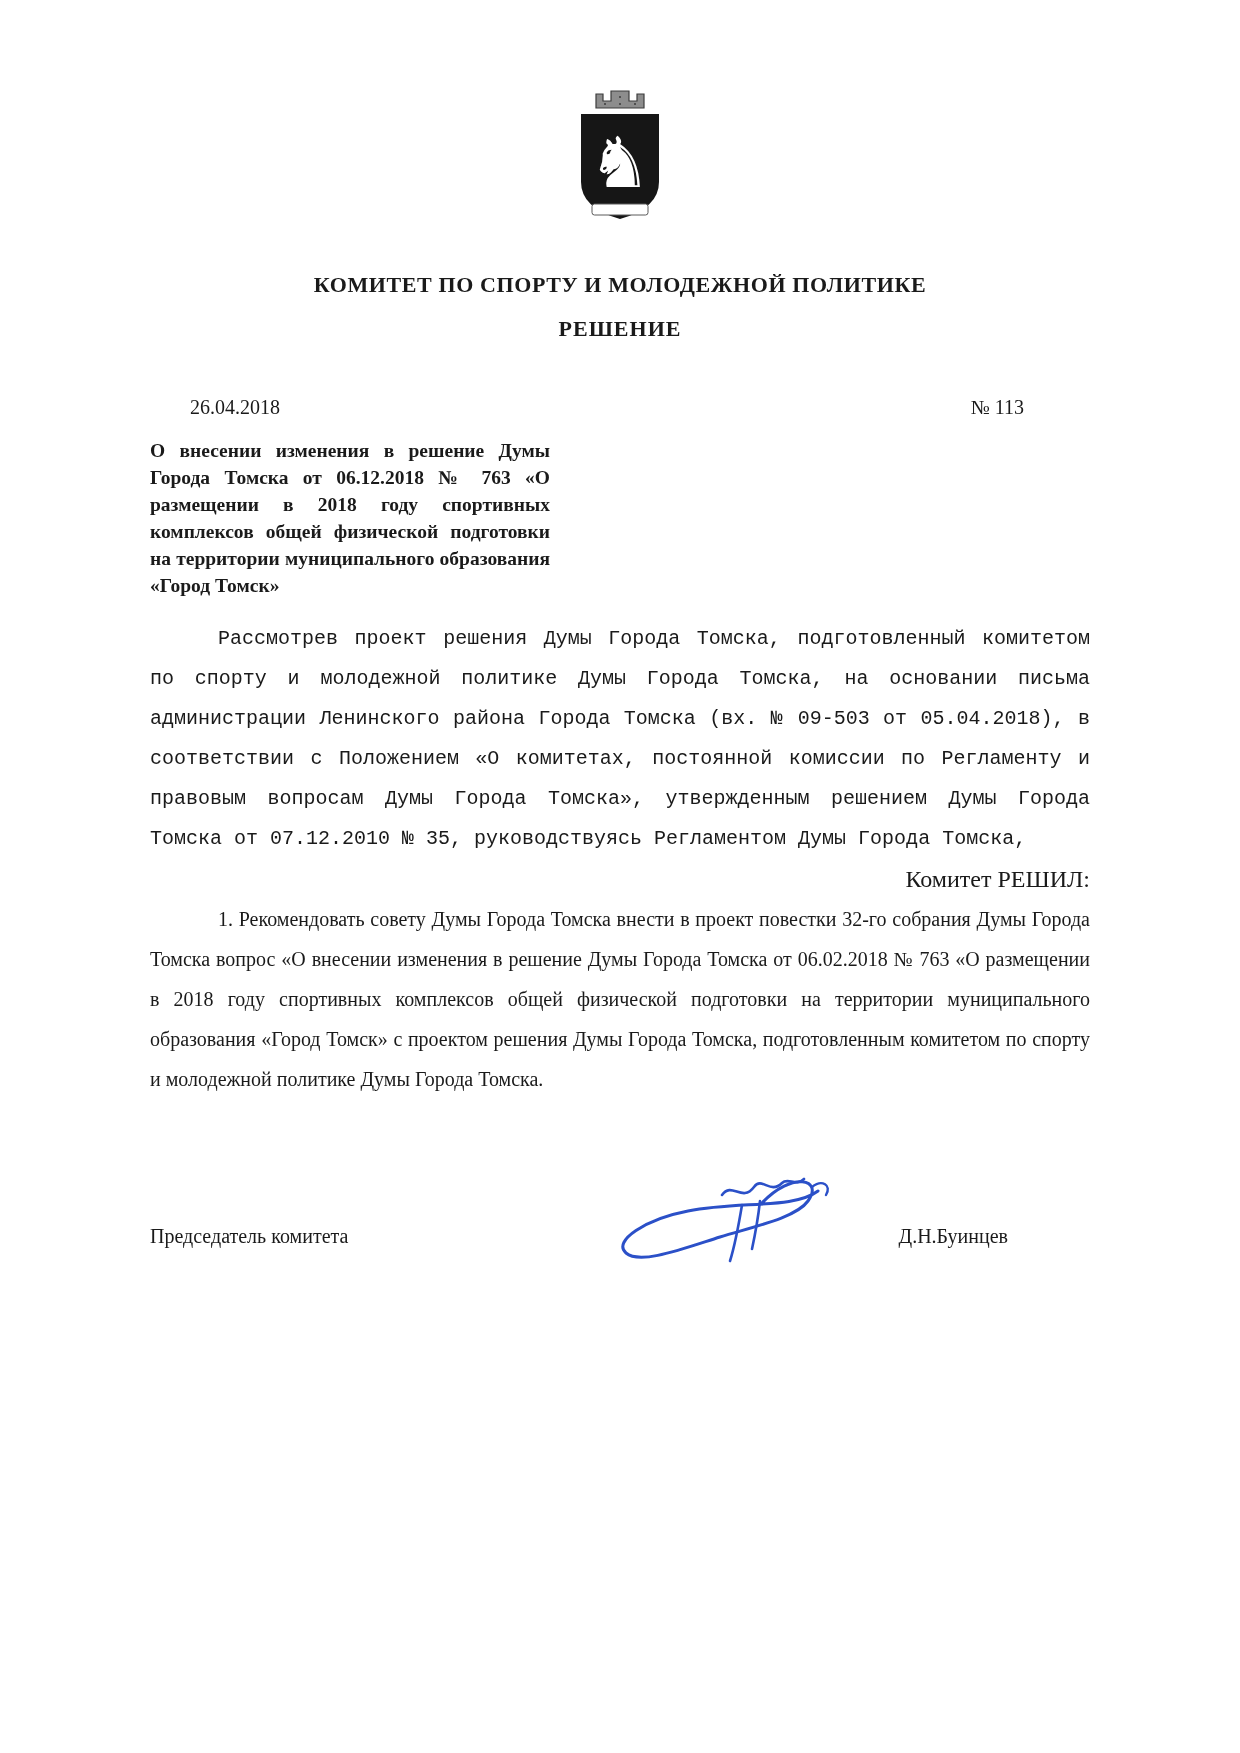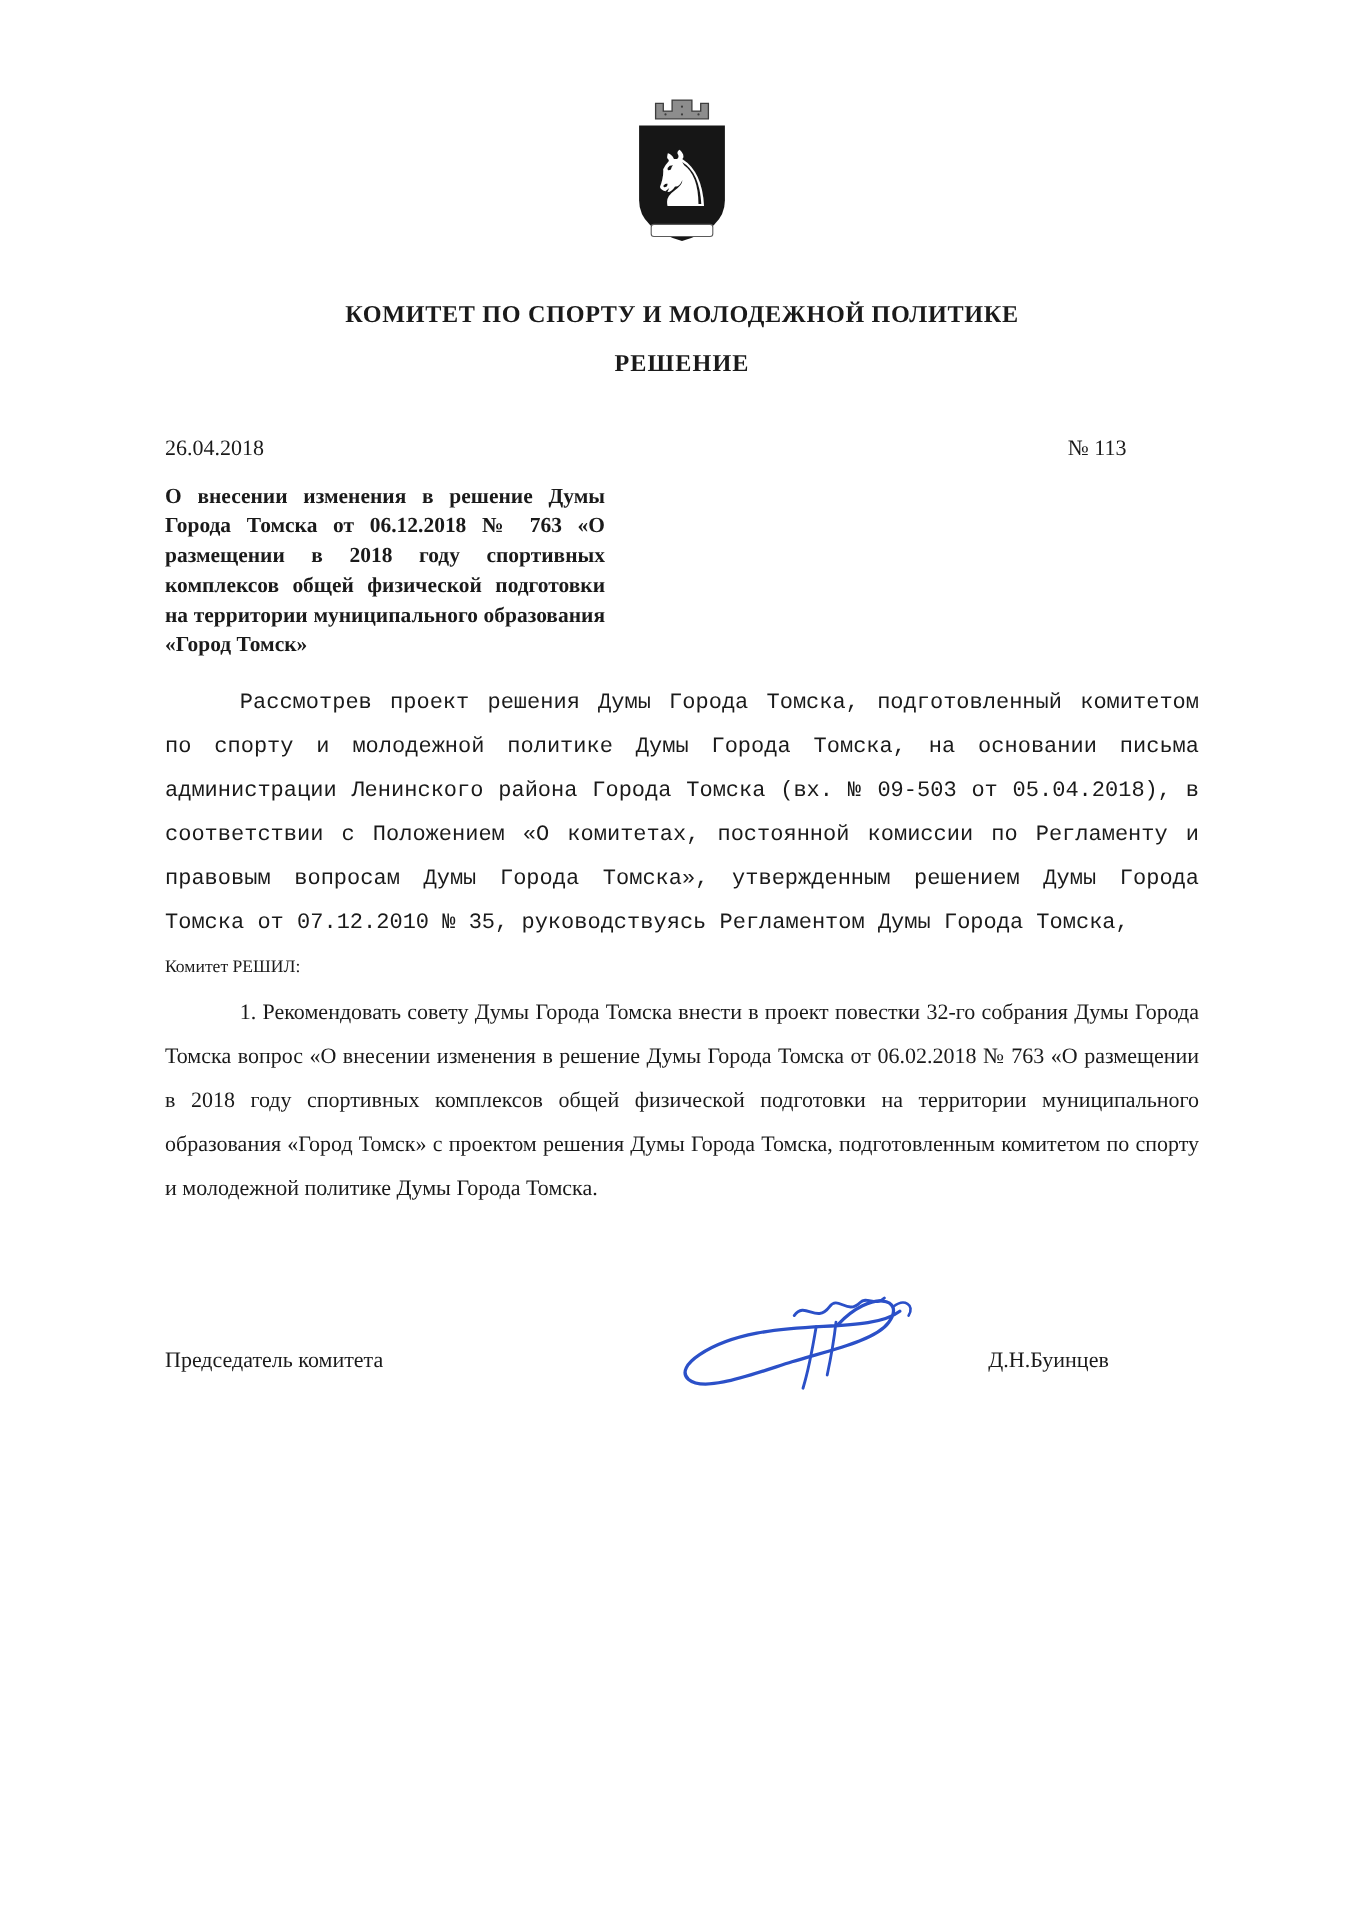--- a/index.html
+++ b/index.html
@@ -38,41 +38,42 @@
     font-weight: bold;
     font-size: 22px;
     letter-spacing: 1px;
   }
   .meta-row {
     margin-top: 54px;
     display: flex;
     justify-content: space-between;
     align-items: baseline;
     font-size: 20px;
+    margin-left: 40px;
   }
   .doc-number { padding-right: 66px; }
   .subject {
     margin-top: 18px;
     width: 400px;
     font-weight: bold;
     font-size: 19.5px;
     line-height: 27px;
     text-align: justify;
   }
   .body-par {
     font-size: 20px;
     line-height: 40px;
     text-align: justify;
     text-indent: 68px;
   }
   .preamble { margin-top: 20px; font-family: Liberation Mono, monospace; }
   .resolution-heading {
-    font-size: 16px;
+    font-size: 24px;
     line-height: 40px;
-    text-align: left;
+    text-align: right;
   }
   .signature-block {
     position: relative;
     margin-top: 84px;
     height: 130px;
     font-size: 20px;
   }
   .signature-position {
     position: absolute;
     left: 0;

